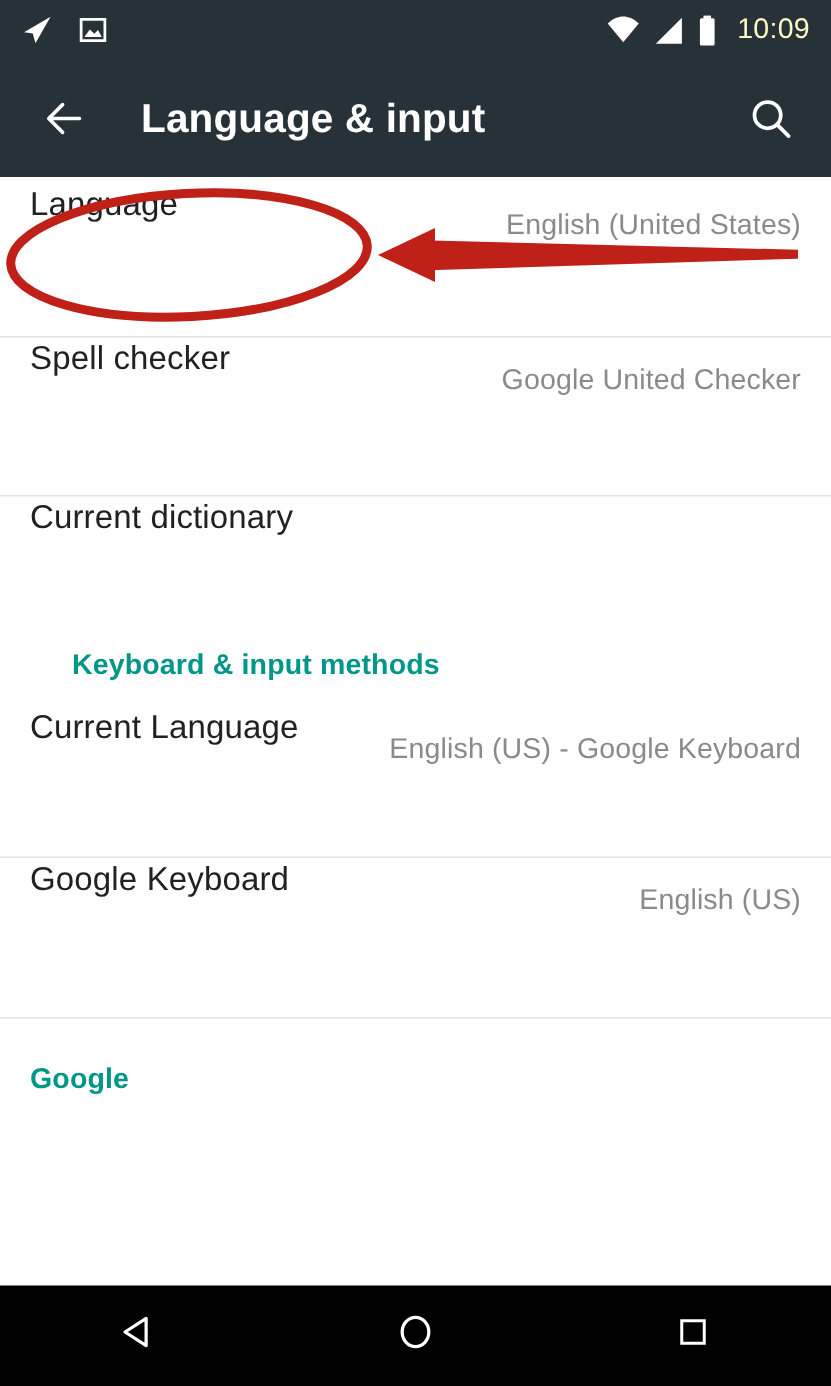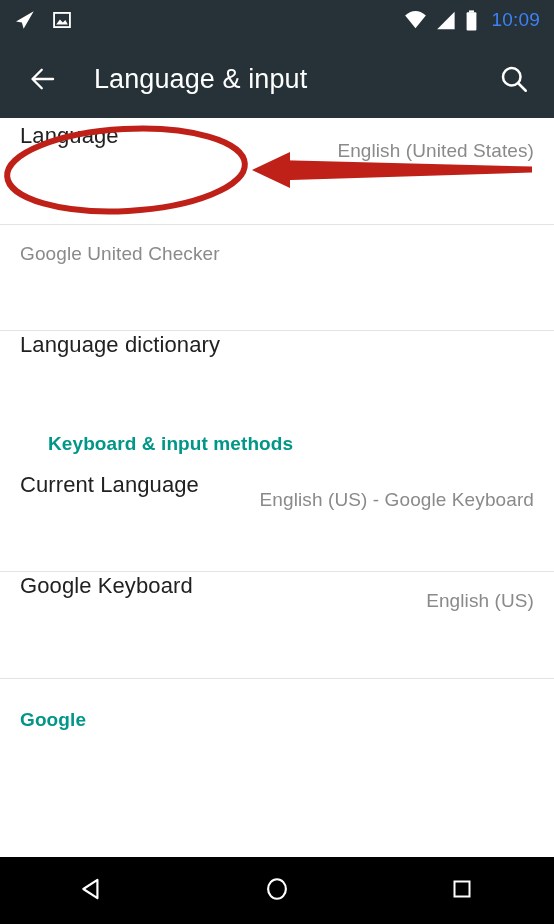--- a/index.html
+++ b/index.html
@@ -45,21 +45,21 @@
     margin-left: auto;
     display: flex;
     align-items: center;
     gap: 9px;
   }
   .status-icon {
     display: block;
     line-height: 0;
   }
   .status-clock {
-    color: #3b82f6;
+    color: #fef9c3;
     font-size: 19px;
     font-weight: 400;
     letter-spacing: 0.2px;
     margin-left: 4px;
     white-space: nowrap;
   }
 
   
   .app-bar {
     position: absolute;
@@ -84,21 +84,21 @@
     width: 42px; height: 42px;
     display: flex;
     align-items: center;
     justify-content: center;
     flex: none;
     cursor: pointer;
   }
   .app-bar-title {
     color: #ffffff;
     font-size: 27px;
-    font-weight: 400;
+    font-weight: 700;
     margin-left: 30px;
     white-space: nowrap;
     letter-spacing: 0.1px;
   }
   .search-btn {
     margin-left: auto;
     width: 44px; height: 44px;
     display: flex;
     align-items: center;
     justify-content: center;
@@ -247,26 +247,27 @@
 
   <div class="content">
 
     <div class="list-row h-lang">
       <div class="row-title">Language</div>
       <div class="row-subtitle">English (United States)</div>
     </div>
     <div class="divider"></div>
 
     <div class="list-row h-spell">
+      <div class="row-title">Spell checker</div>
       <div class="row-subtitle">Google United Checker</div>
     </div>
     <div class="divider"></div>
 
     <div class="list-row h-persdict">
-      <div class="row-title">Language dictionary</div>
+      <div class="row-title">Current dictionary</div>
     </div>
 
     <div class="section-header h-sect-kbd">
       <span>Keyboard &amp; input methods</span>
     </div>
 
     <div class="list-row h-curkbd">
       <div class="row-title">Current Language</div>
       <div class="row-subtitle">English (US) - Google Keyboard</div>
     </div>

